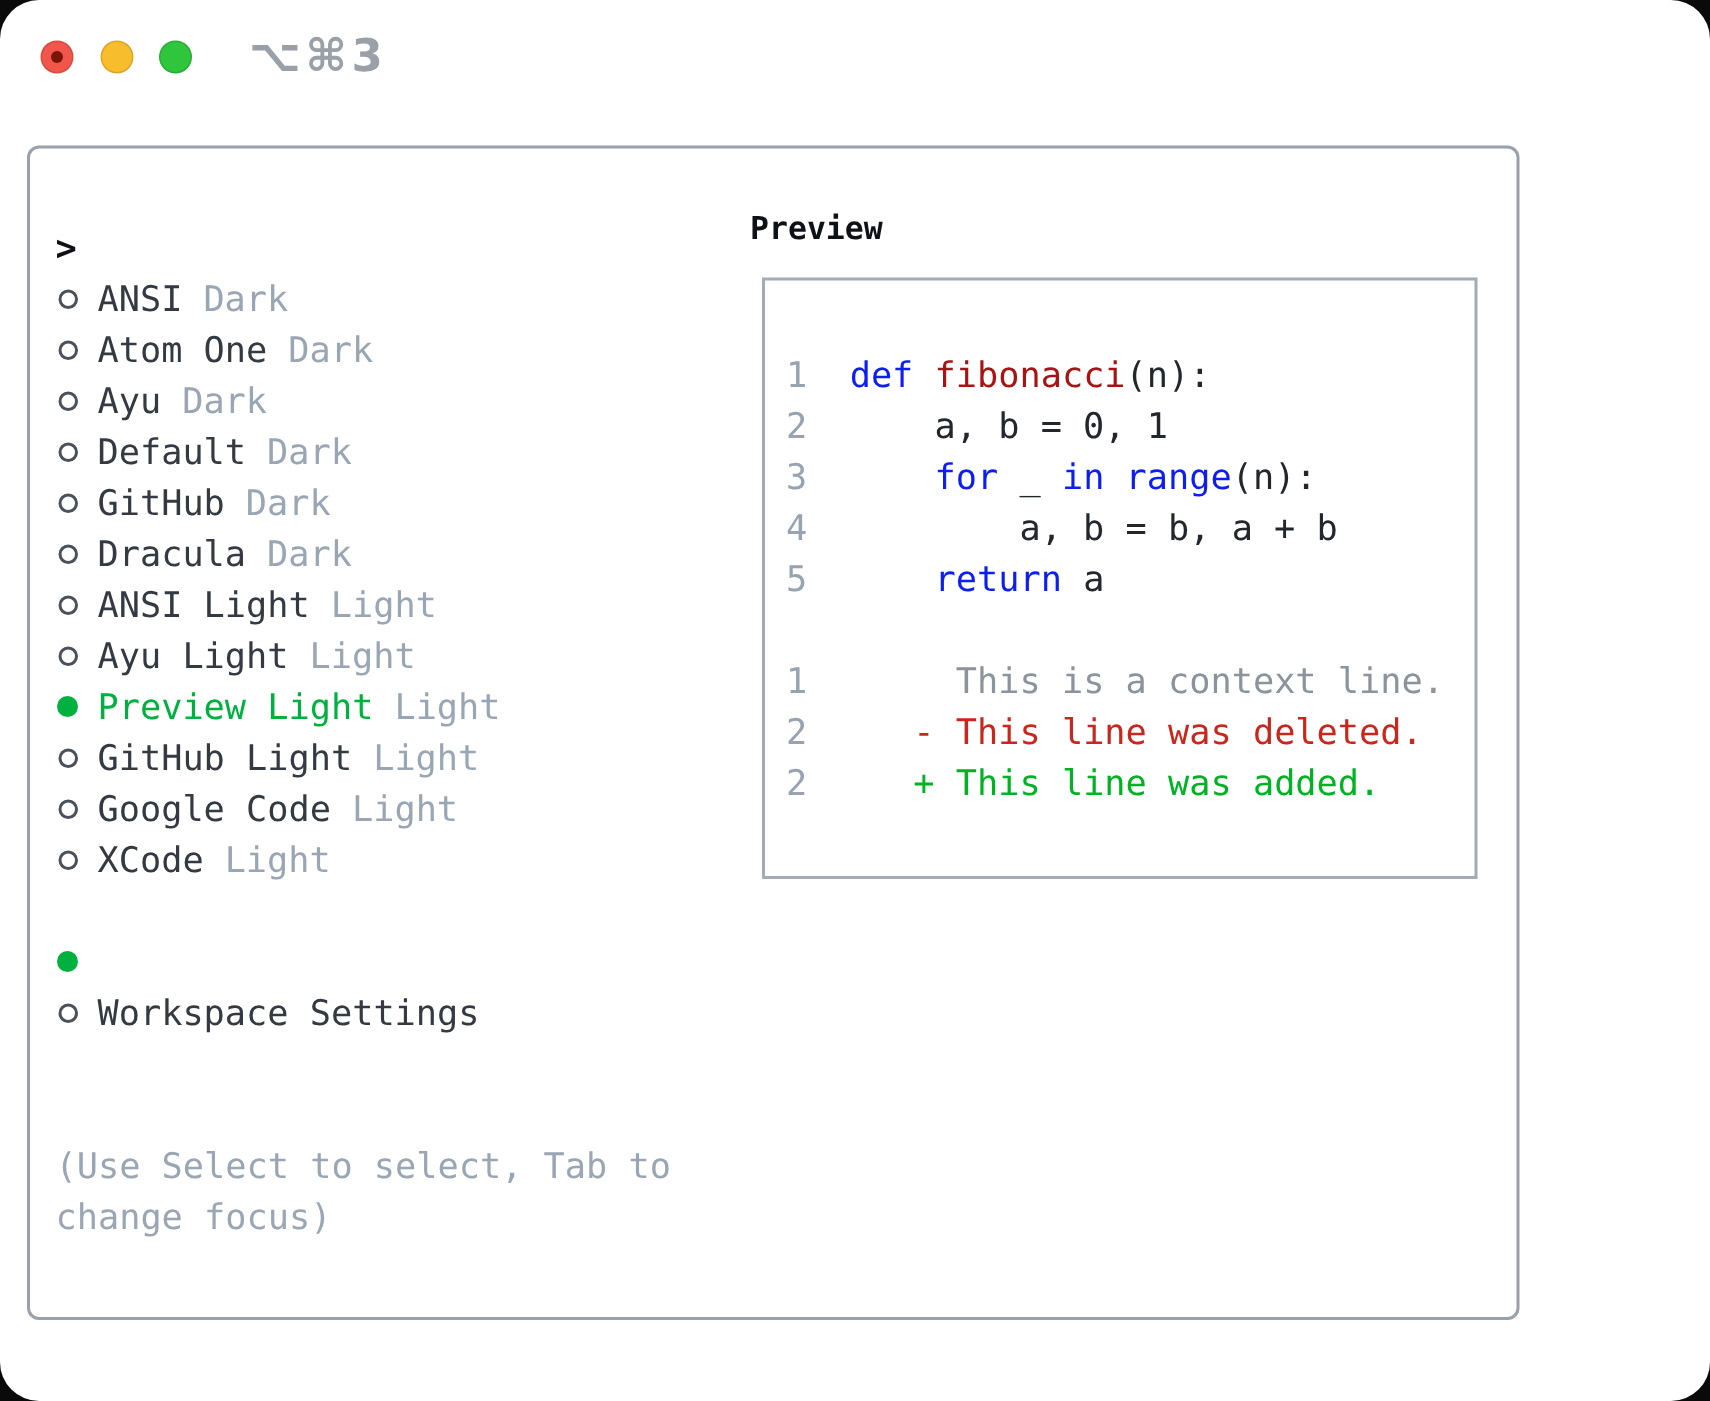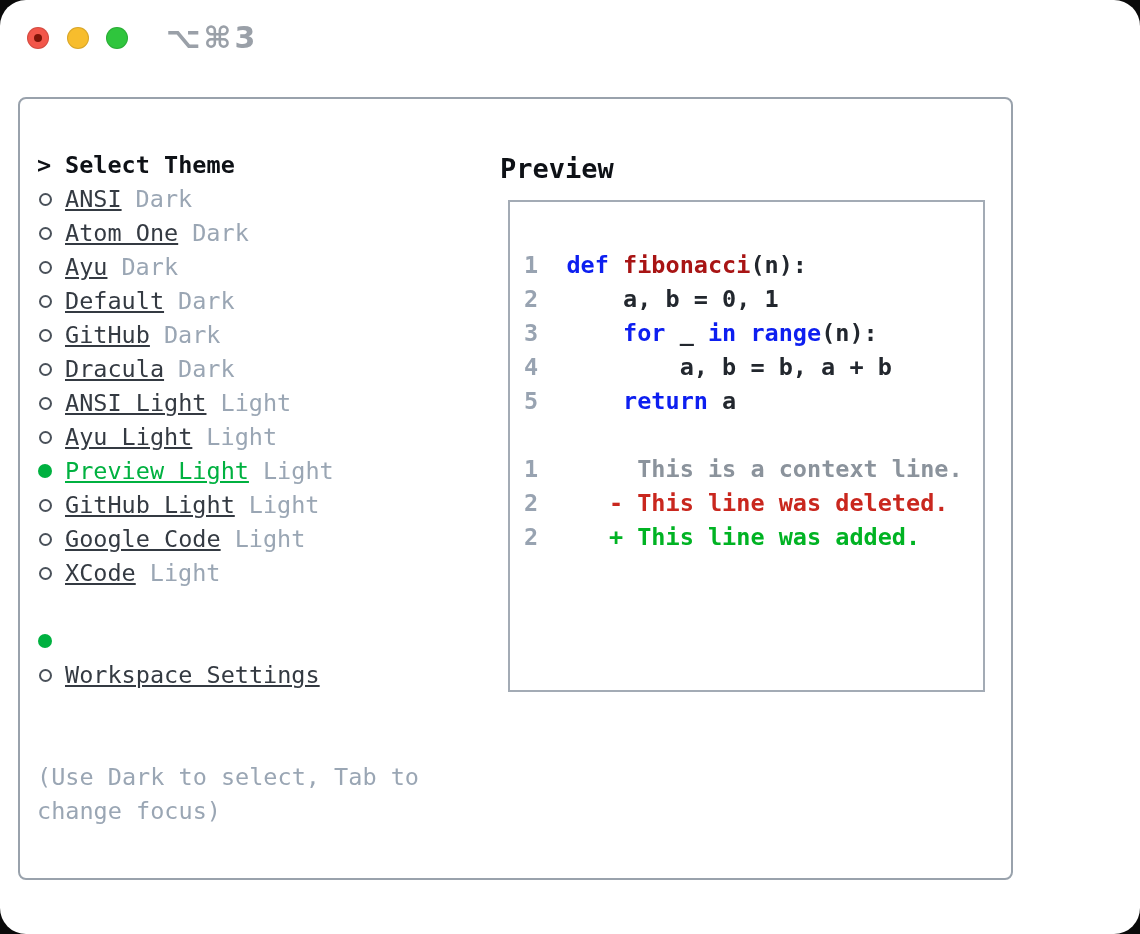--- a/index.html
+++ b/index.html
@@ -37,38 +37,38 @@
   }
   .row{display:flex;align-items:center;height:34px;font-size:23.5px;white-space:pre;}
   .marker{width:28px;flex:none;display:flex;align-items:center;}
   .dot{
     width:13px;height:13px;box-sizing:border-box;border:2px solid var(--radio-outline);
     border-radius:50%;margin-left:2px;
   }
   .dot.sel{width:14px;height:14px;border:none;background:var(--accent-green);margin-left:1px;}
   .prompt-char{font-weight:bold;color:var(--title-text);}
   .list-title{font-weight:bold;color:var(--title-text);}
-  .item-name{color:var(--item-text);text-decoration:underline;}
+  .item-name{color:var(--item-text);}
   .item-name.sel{color:var(--accent-green);}
   .item-variant{color:var(--muted-gray);margin-left:14px;}
   .theme-list{position:absolute;left:17px;top:49px;}
   .apply-section{position:absolute;left:17px;top:525px;}
   .apply-title{color:var(--title-text);}
   .help{
     position:absolute;left:17px;top:661px;
     font-size:23.5px;line-height:34px;color:var(--muted-gray);white-space:pre;
   }
   
   .preview-title{
-    position:absolute;left:480px;top:53px;height:34px;line-height:34px;
-    font-size:27px;font-weight:bold;color:var(--title-text);
+    position:absolute;left:480px;top:36px;height:34px;line-height:34px;
+    font-size:21px;font-weight:bold;color:var(--title-text);
   }
   .preview-box{
-    position:absolute;left:488px;top:101px;width:477px;height:492px;
-    box-sizing:border-box;border:2px solid var(--preview-border);background:#fff;font-weight:bold;
+    position:absolute;left:488px;top:86px;width:477px;height:401px;
+    box-sizing:border-box;border:2px solid var(--preview-border);background:#fff;
   }
   .code{
     position:absolute;left:14px;top:46px;
     font-size:23.5px;line-height:34px;white-space:pre;
   }
   .pline{height:34px;}
 </style>
 </head>
 <body style="--accent-green: #00b140; --diff-added: #00b323; --diff-deleted: #c9271e; --keyword-blue: #0d1ff0; --function-red: #a81414; --code-text: #22272e; --gutter-gray: #98a3b1; --context-gray: #8b939c; --muted-gray: #9aa6b4; --item-text: #343a42; --title-text: #0e1116; --border-gray: #99a2ac; --preview-border: #a3abb5; --radio-outline: #4a515a; --traffic-red: #f2564a; --traffic-red-dot: #7d1408; --traffic-yellow: #f7bd2d; --traffic-green: #2fc53d; --shortcut-gray: #9aa0a8;">
 
@@ -79,21 +79,20 @@
   </span>
   <span class="light min"></span>
   <span class="light zoomb"></span>
   <span class="shortcut">⌥⌘3</span>
 
   <div class="panel">
 
     <div class="theme-list">
       <div class="row">
         <span class="marker"><span class="prompt-char">&gt;</span></span>
-        <span class="list-title">Select Theme</span>
       </div>
       <div id="theme-rows">
           <div class="row"><span class="marker"><span class="dot"></span></span><span class="item-name">ANSI</span><span class="item-variant">Dark</span></div>
           <div class="row"><span class="marker"><span class="dot"></span></span><span class="item-name">Atom One</span><span class="item-variant">Dark</span></div>
           <div class="row"><span class="marker"><span class="dot"></span></span><span class="item-name">Ayu</span><span class="item-variant">Dark</span></div>
           <div class="row"><span class="marker"><span class="dot"></span></span><span class="item-name">Default</span><span class="item-variant">Dark</span></div>
           <div class="row"><span class="marker"><span class="dot"></span></span><span class="item-name">GitHub</span><span class="item-variant">Dark</span></div>
           <div class="row"><span class="marker"><span class="dot"></span></span><span class="item-name">Dracula</span><span class="item-variant">Dark</span></div>
           <div class="row"><span class="marker"><span class="dot"></span></span><span class="item-name">ANSI Light</span><span class="item-variant">Light</span></div>
           <div class="row"><span class="marker"><span class="dot"></span></span><span class="item-name">Ayu Light</span><span class="item-variant">Light</span></div>
@@ -104,21 +103,21 @@
         </div>
     </div>
 
     <div class="apply-section">
       <div id="apply-rows">
           <div class="row"><span class="marker"><span class="dot sel"></span></span></div>
           <div class="row"><span class="marker"><span class="dot"></span></span><span class="item-name">Workspace Settings</span></div>
         </div>
     </div>
 
-    <div class="help" id="help-block"><div>(Use Dark to select, Tab to</div><div>change focus)</div></div>
+    <div class="help" id="help-block"><div>(Use Select to select, Tab to</div><div>change focus)</div></div>
 
     <div class="preview-title">Preview</div>
 
     <div class="preview-box">
       <div class="code" id="code-block"><div class="pline"><span style="color: rgb(152, 163, 177);">1</span><span style="color: rgb(34, 39, 46);">  </span><span style="color: rgb(13, 31, 240);">def</span><span style="color: rgb(34, 39, 46);"> </span><span style="color: rgb(168, 20, 20);">fibonacci</span><span style="color: rgb(34, 39, 46);">(n):</span></div><div class="pline"><span style="color: rgb(152, 163, 177);">2</span><span style="color: rgb(34, 39, 46);">      a, b = 0, 1</span></div><div class="pline"><span style="color: rgb(152, 163, 177);">3</span><span style="color: rgb(34, 39, 46);">      </span><span style="color: rgb(13, 31, 240);">for</span><span style="color: rgb(34, 39, 46);"> _ </span><span style="color: rgb(13, 31, 240);">in</span><span style="color: rgb(34, 39, 46);"> </span><span style="color: rgb(13, 31, 240);">range</span><span style="color: rgb(34, 39, 46);">(n):</span></div><div class="pline"><span style="color: rgb(152, 163, 177);">4</span><span style="color: rgb(34, 39, 46);">          a, b = b, a + b</span></div><div class="pline"><span style="color: rgb(152, 163, 177);">5</span><span style="color: rgb(34, 39, 46);">      </span><span style="color: rgb(13, 31, 240);">return</span><span style="color: rgb(34, 39, 46);"> a</span></div><div class="pline"></div><div class="pline"><span style="color: rgb(152, 163, 177);">1</span><span style="color: rgb(34, 39, 46);">       </span><span style="color: rgb(139, 147, 156);">This is a context line.</span></div><div class="pline"><span style="color: rgb(152, 163, 177);">2</span><span style="color: rgb(34, 39, 46);">     </span><span style="color: rgb(201, 39, 30);">- This line was deleted.</span></div><div class="pline"><span style="color: rgb(152, 163, 177);">2</span><span style="color: rgb(34, 39, 46);">     </span><span style="color: rgb(0, 179, 35);">+ This line was added.</span></div></div>
     </div>
 
   </div>
 </div>
 

